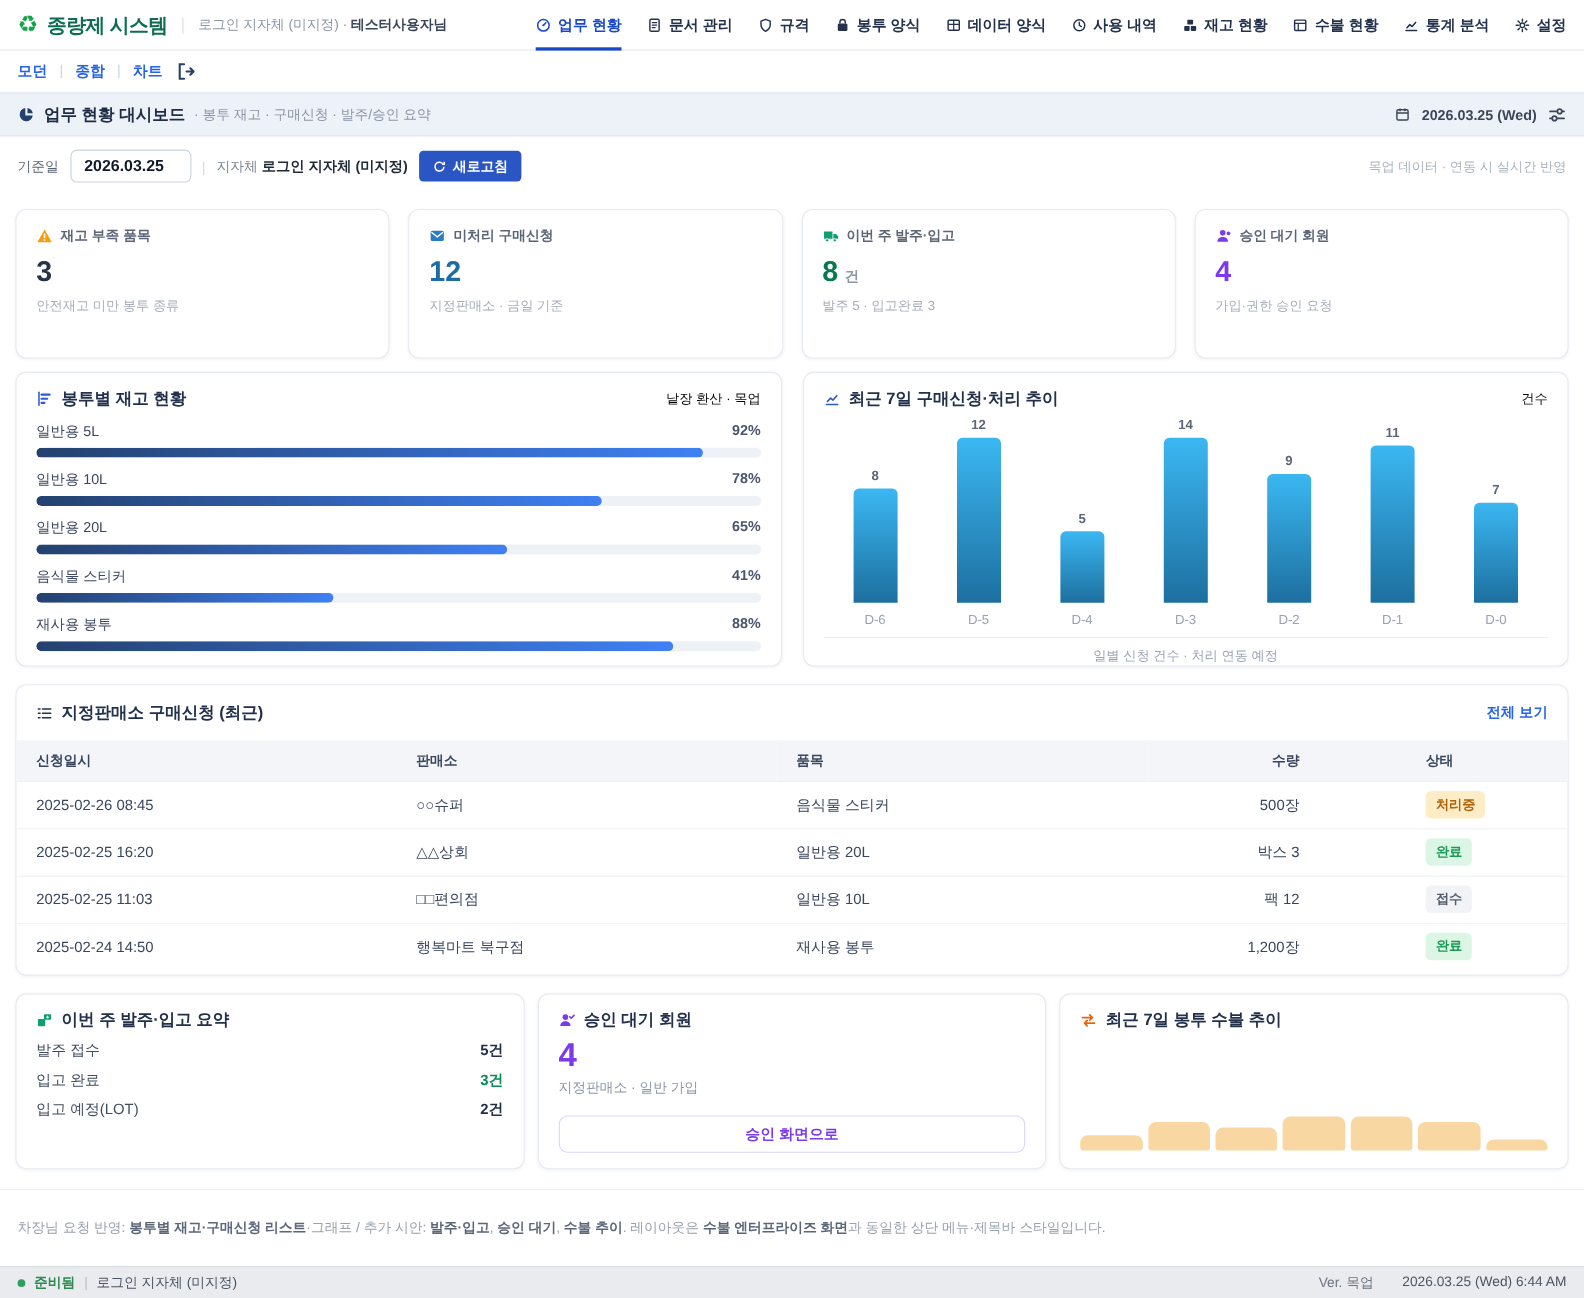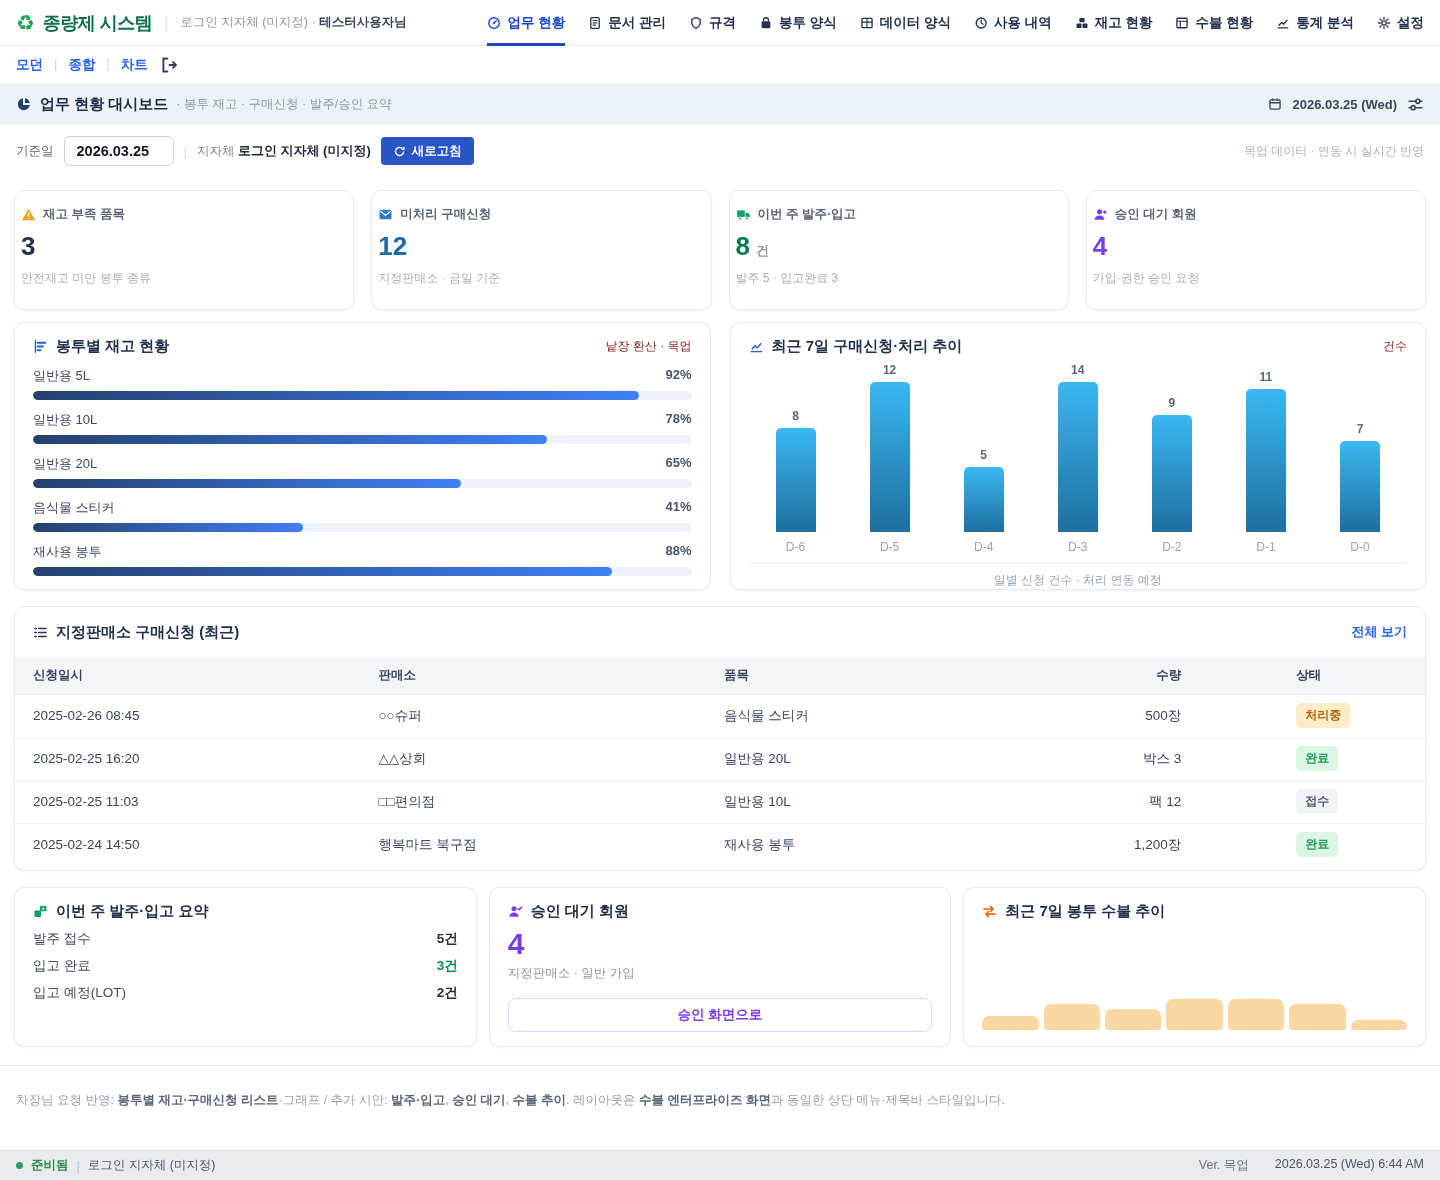--- a/index.html
+++ b/index.html
@@ -47,36 +47,36 @@
   .f-div{color:#d4d9e2}
   .f-org{font-size:12.5px;color:#7b8494}
   .f-org b{color:#1f2937;font-size:13px}
   .btn-refresh{height:28px;background:#2956c3;color:#fff;border:none;border-radius:4px;display:flex;align-items:center;
                gap:6px;padding:0 12px;font-size:12.5px;font-weight:700;cursor:pointer;font-family:inherit}
   .btn-refresh .ic{width:13px;height:13px;color:#fff}
   .f-note{margin-left:auto;font-size:12px;color:#aab3c0}
 
   
   .kpis{display:grid;grid-template-columns:repeat(4,1fr);gap:17px;padding:12px 14px 0;flex:none}
-  .kpi{height:120px;background:#fff;border:1px solid #e6eaf1;border-radius:10px;box-shadow:0 1px 3px rgba(20,35,70,.05);padding:15px 6px}
+  .kpi{height:136px;background:#fff;border:1px solid #e6eaf1;border-radius:10px;box-shadow:0 1px 3px rgba(20,35,70,.05);padding:15px 18px}
   .kpi-head{display:flex;align-items:center;gap:7px;font-size:12.5px;color:#5b6575;font-weight:600}
   .kpi-head .ic{width:15px;height:15px}
   .kpi-value{margin-top:8px;font-size:26px;font-weight:800;display:flex;align-items:baseline;gap:6px}
   .kpi-suffix{font-size:13px;color:#8d96a6;font-weight:600}
   .kpi-sub{margin-top:8px;font-size:12px;color:#a6aebb}
 
   
   .row2{display:grid;grid-template-columns:1fr 1fr;gap:19px;padding:12px 14px 0;flex:none}
   .panel{height:268px;background:#fff;border:1px solid #e6eaf1;border-radius:10px;box-shadow:0 1px 3px rgba(20,35,70,.05);
          padding:14px 18px;overflow:hidden}
   .p-head{display:flex;align-items:center;gap:8px}
   .p-head .ic{width:15px;height:15px}
   .p-ic-blue{color:#2a5cd0}
   .p-title{font-size:15px;font-weight:800;color:#22304b}
-  .p-note{margin-left:auto;font-size:12px;color:#7f1d1d}
+  .p-note{margin-left:auto;font-size:12px;color:#000000}
 
   .inv-item{margin-top:11px}
   .inv-row{display:flex;justify-content:space-between;font-size:13px;color:#3b4762}
   .inv-pct{color:#49556c;font-weight:600}
   .inv-track{margin-top:6px;height:9px;border-radius:5px;background:#eef1f6;overflow:hidden}
   .inv-fill{height:100%;border-radius:5px;background:linear-gradient(90deg,#24416e,#3f80f4)}
 
   .bars{display:flex;height:172px;align-items:flex-end;margin-top:4px}
   .slot{flex:1;display:flex;flex-direction:column;align-items:center;justify-content:flex-end}
   .bar-val{font-size:12px;color:#5d6779;margin-bottom:5px;font-weight:600}

